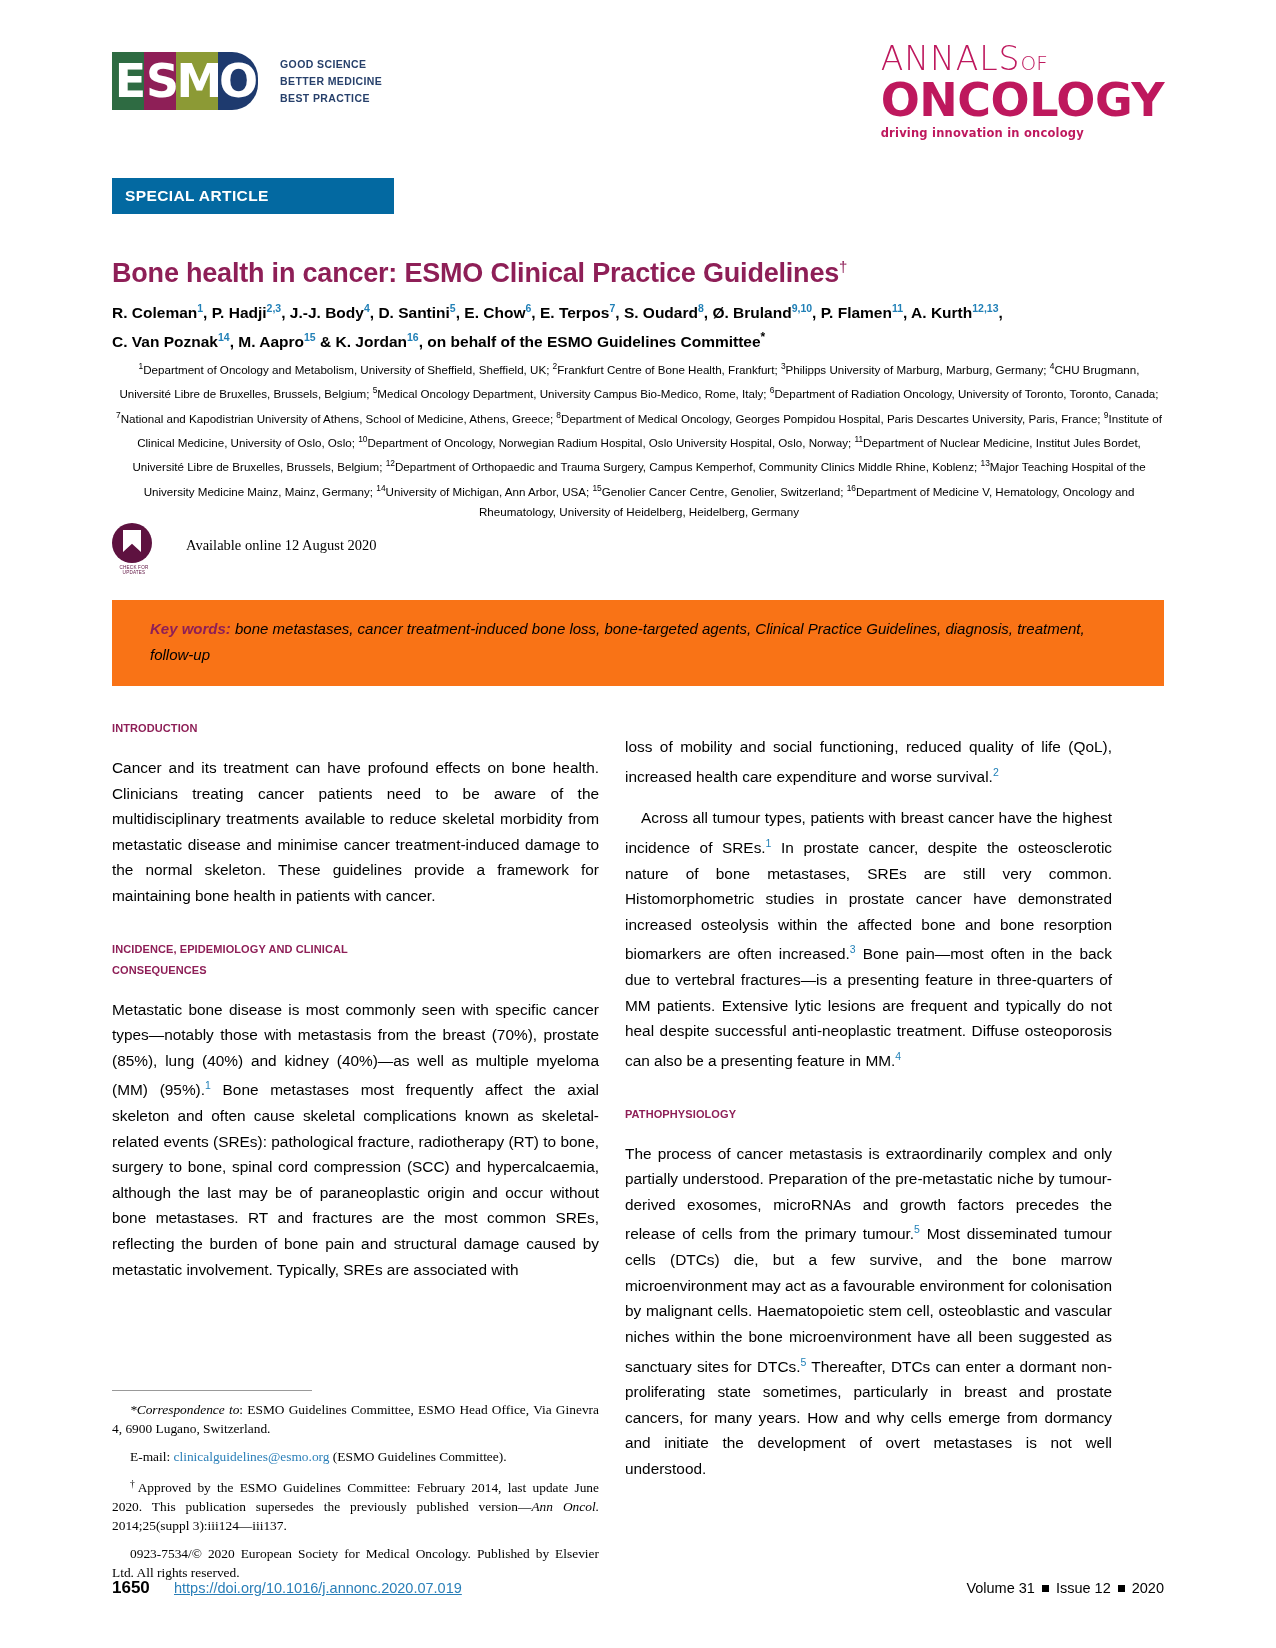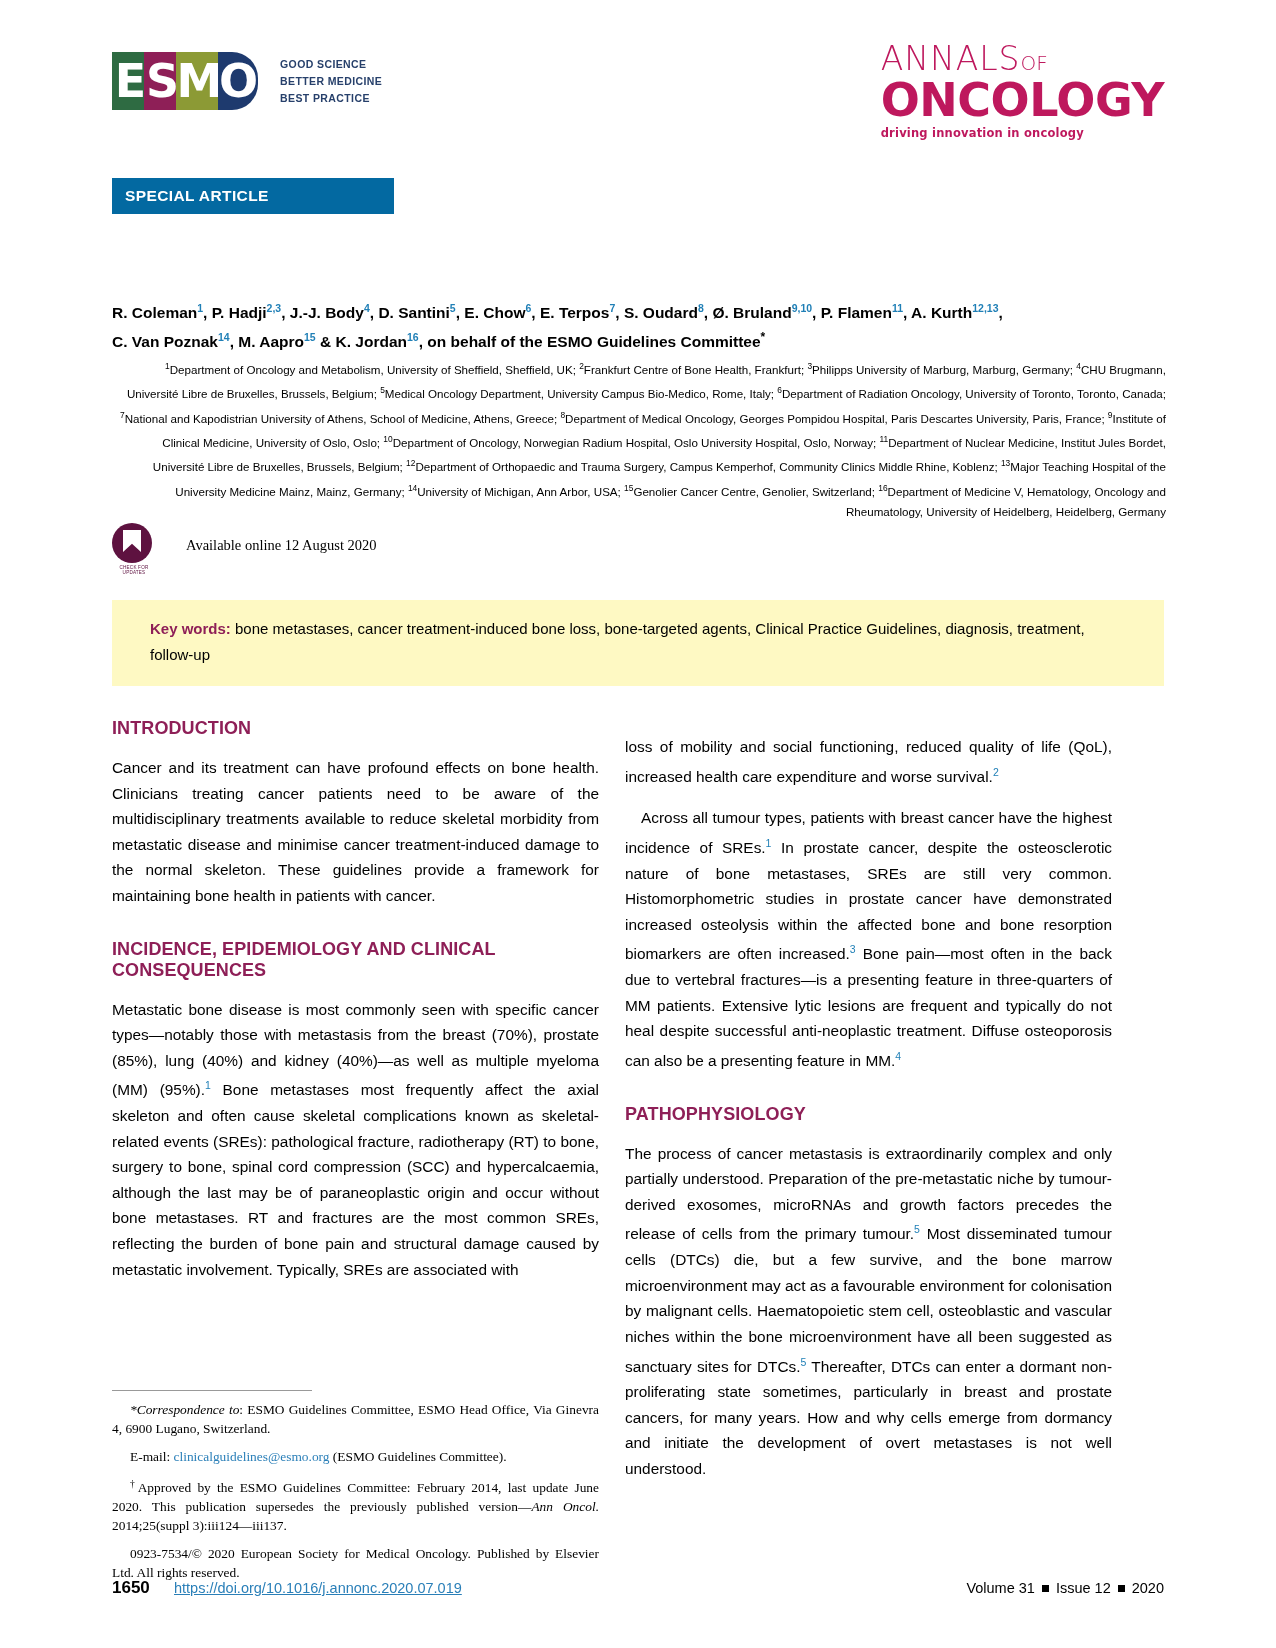--- a/index.html
+++ b/index.html
@@ -159,21 +159,21 @@
 
   
   .affiliations {
     position: absolute;
     top: 356px;
     left: 112px;
     right: 110px;
     font-size: 11.6px;
     line-height: 20.5px;
     color: #000000;
-    text-align: right;
+    text-align: center;
   }
   .affiliations sup {
     font-size: 8.4px;
     vertical-align: super;
   }
 
   
   .avail-row {
     position: absolute;
     top: 523px;
@@ -220,25 +220,26 @@
     font-size: 14.5px;
     color: #000;
   }
 
   
   .keywords-box {
     position: absolute;
     top: 600px;
     left: 112px;
     right: 112px;
-    background: #fef9c3;
+    background: #f97316;
     padding: 16px 38px 18px 38px;
     box-sizing: border-box;
     font-size: 15px;
     line-height: 26px;
+    font-style: italic;
   }
   .keywords-box .kw-label {
     color: #8e1f57;
     font-weight: bold;
   }
 
   
   .columns {
     position: absolute;
     top: 718px;
@@ -249,21 +250,21 @@
   .col {
     position: absolute;
     top: 0;
     width: 487px;
   }
   .col-left { left: 0; }
   .col-right { left: 513px; }
 
   .sec-head {
     color: #8e1f57;
-    font-size: 18px;
+    font-size: 11px;
     font-weight: bold;
     letter-spacing: 0.1px;
     line-height: 21px;
     margin: 0 0 9px 0;
   }
   .sec-head.spaced { margin-top: 30px; }
 
   p.body {
     margin: 16px 0 0 0;
     font-size: 15.4px;
@@ -367,20 +368,21 @@
     <div class="annals-logo">
       <div class="annals-line1"><span>ANNALS</span><span class="of">OF</span></div>
       <div class="annals-line2">ONCOLOGY</div>
       <div class="annals-line3">driving innovation in oncology</div>
     </div>
 
   </div>
 
   <div class="badge-special">SPECIAL ARTICLE</div>
 
+  <h1 class="article-title"><span>Bone health in cancer: ESMO Clinical Practice Guidelines</span><sup>†</sup></h1>
 
   <div class="authors">
     <div>
       <span>R. Coleman</span><sup>1</sup><span>, </span><span>P. Hadji</span><sup>2,3</sup><span>, </span><span>J.-J. Body</span><sup>4</sup><span>, </span><span>D. Santini</span><sup>5</sup><span>, </span><span>E. Chow</span><sup>6</sup><span>, </span><span>E. Terpos</span><sup>7</sup><span>, </span><span>S. Oudard</span><sup>8</sup><span>, </span><span>Ø. Bruland</span><sup>9,10</sup><span>, </span><span>P. Flamen</span><sup>11</sup><span>, </span><span>A. Kurth</span><sup>12,13</sup><span>,</span>
     </div>
     <div>
       <span>C. Van Poznak</span><sup>14</sup><span>, </span><span>M. Aapro</span><sup>15</sup><span> &amp; </span><span>K. Jordan</span><sup>16</sup><span>, </span><span>on behalf of the ESMO Guidelines Committee</span><sup class="star">*</sup>
     </div>
   </div>
 

